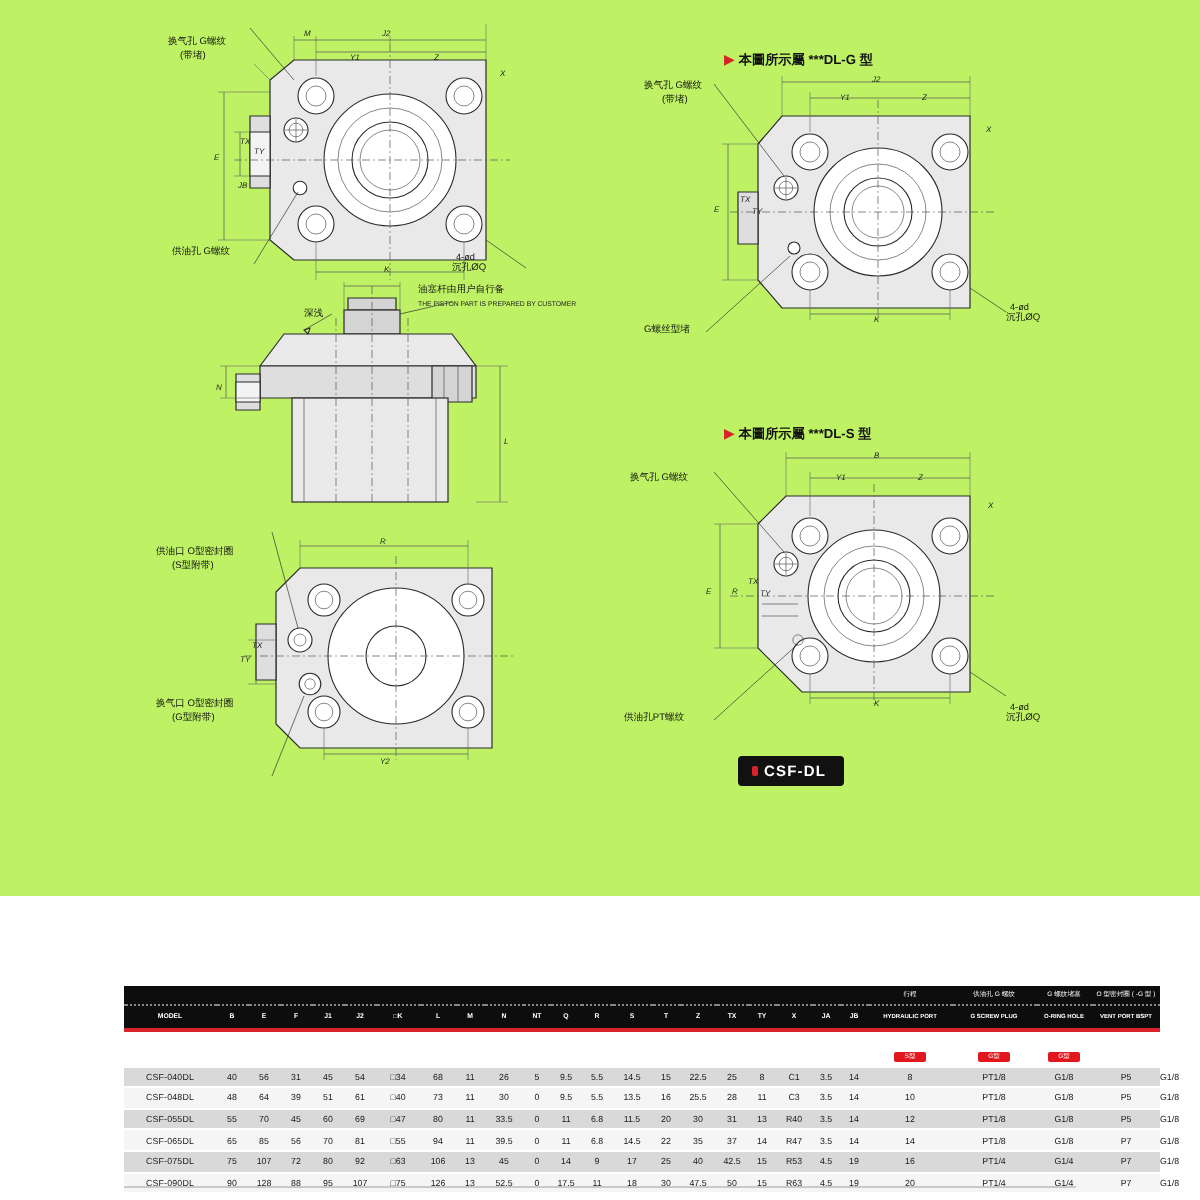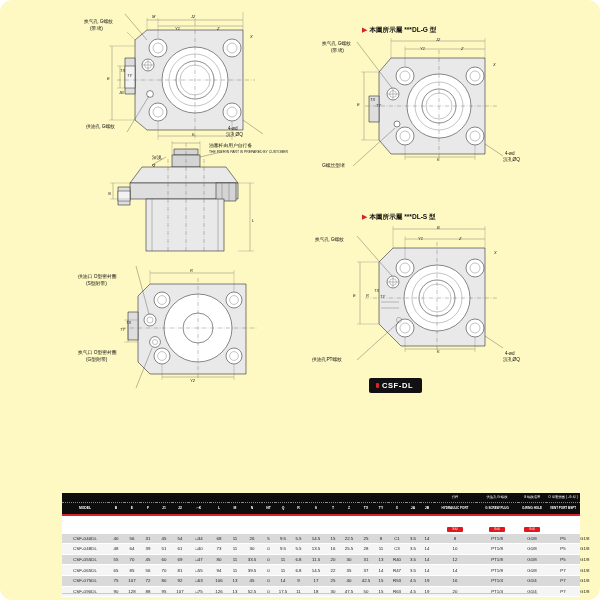--- a/index.html
+++ b/index.html
@@ -1,17 +1,17 @@
 <!DOCTYPE html>
 <html><head>
 <meta charset="utf-8">
 <style>
   html,body{margin:0;padding:0;background:#ffffff;}
   body{width:600px;height:600px;font-family:"Liberation Sans","DejaVu Sans",sans-serif;color:#111;overflow:hidden;position:relative;}
-  .page{position:relative;width:600px;height:600px;background:#fef9c3;border-radius:12px;}
+  .page{position:relative;width:600px;height:448px;background:#bef264;}
 
   
   .dwg{position:absolute;}
   .cap{position:absolute;font-size:4.6px;line-height:1.35;color:#111;white-space:nowrap;}
   .cap.cn{font-size:4.8px;}
   .cap.tiny{font-size:3.4px;color:#222;}
   .dim{position:absolute;font-size:4px;color:#222;font-style:italic;}
   svg{display:block;overflow:visible;}
   .ln{stroke:#2b2b2b;stroke-width:.55;fill:none;}
   .thin{stroke:#555;stroke-width:.35;fill:none;}

